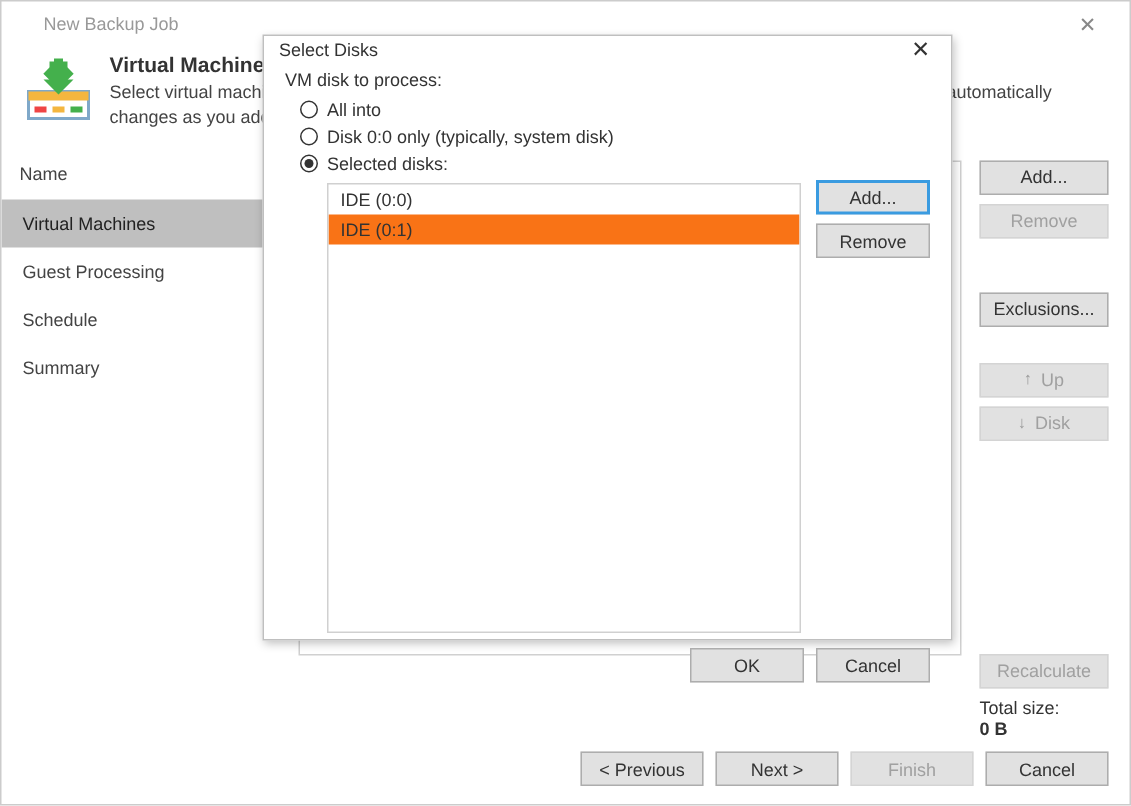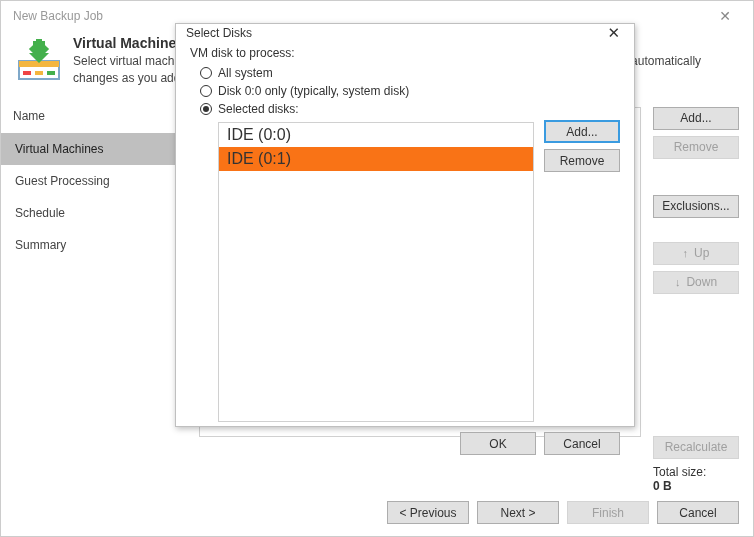--- a/index.html
+++ b/index.html
@@ -3,21 +3,21 @@
 <meta charset="utf-8">
 <style>
   * { box-sizing: border-box; font-family: "Segoe UI", Tahoma, sans-serif; }
   body { margin: 0; background: #fff; }
   .window {
     position: relative; width: 754px; height: 537px;
     border: 1px solid #ccc; background: #fff; overflow: hidden;
   }
   .titlebar {
     display: flex; align-items: center; justify-content: space-between;
-    height: 30px; padding: 0 8px; font-size: 12px; color: #999;
+    height: 30px; padding: 0 8px; font-size: 12px; color: #999; margin-left: 16px;
   }
   .titlebar .title { padding-left: 4px; }
   .titlebar .close { width: 40px; text-align: center; font-size: 14px; color: #888; }
 
   .header { display: flex; align-items: flex-start; padding: 4px 14px 14px 14px; }
   .header .icon-wrap { width: 48px; height: 48px; margin-right: 10px; position: relative; flex-shrink: 0; }
   .header .texts .heading { font-size: 14px; font-weight: 700; color: #333; margin-bottom: 2px; }
   .header .texts .sub { font-size: 12px; color: #444; line-height: 1.4; }
 
   .body { display: flex; height: 392px; }
@@ -73,21 +73,21 @@
     width: 12px; height: 12px; border: 1px solid #333; border-radius: 50%;
     display: inline-flex; align-items: center; justify-content: center; flex-shrink: 0;
     background: #fff;
   }
   .radio .dot { width: 6px; height: 6px; border-radius: 50%; background: #333; }
 
   .disklist {
     margin: 4px 0 0 28px; border: 1px solid #d0d0d0; background: #fff;
     height: 300px; overflow: hidden;
   }
-  .disklist .row { font-size: 16px; color: #333; padding: 3px 8px; }
+  .disklist .row { font-size: 12px; color: #333; padding: 3px 8px; }
   .disklist .row.selected { background: #f97316; }
 
   .modal .m-foot {
     display: flex; justify-content: flex-end; gap: 8px;
     padding: 10px 14px 12px 14px;
   }
   .modal .m-foot .btn { width: 76px; }
 </style>
 </head>
 <body>
@@ -136,21 +136,21 @@
       <div class="btn disabled">Remove</div>
       <div class="btn-gap"></div>
       <div class="btn">Exclusions...</div>
       <div class="btn-gap" style="height:12px"></div>
       <div class="btn disabled">
         <span class="arrow">↑</span>
         <span>Up</span>
       </div>
       <div class="btn disabled">
         <span class="arrow">↓</span>
-        <span>Down</span>
+        <span>Disk</span>
       </div>
       <div style="flex:1"></div>
       <div class="btn disabled">Recalculate</div>
       <div class="total">
         <div class="label">Total size:</div>
         <div class="val">0 B</div>
       </div>
     </div>
   </div>
 
@@ -165,21 +165,21 @@
     <div class="m-title">
       <span>Select Disks</span>
       <span class="close-x">✕</span>
     </div>
     <div class="m-body">
       <div class="m-left">
         <div class="group-label">VM disk to process:</div>
 
         <div class="radio-row">
           <span class="radio empty"></span>
-          <span>All system</span>
+          <span>All into</span>
         </div>
         <div class="radio-row">
           <span class="radio empty"></span>
           <span>Disk 0:0 only (typically, system disk)</span>
         </div>
         <div class="radio-row">
           <span class="radio">
               <span class="dot"></span>
             </span>
           <span>Selected disks:</span>

